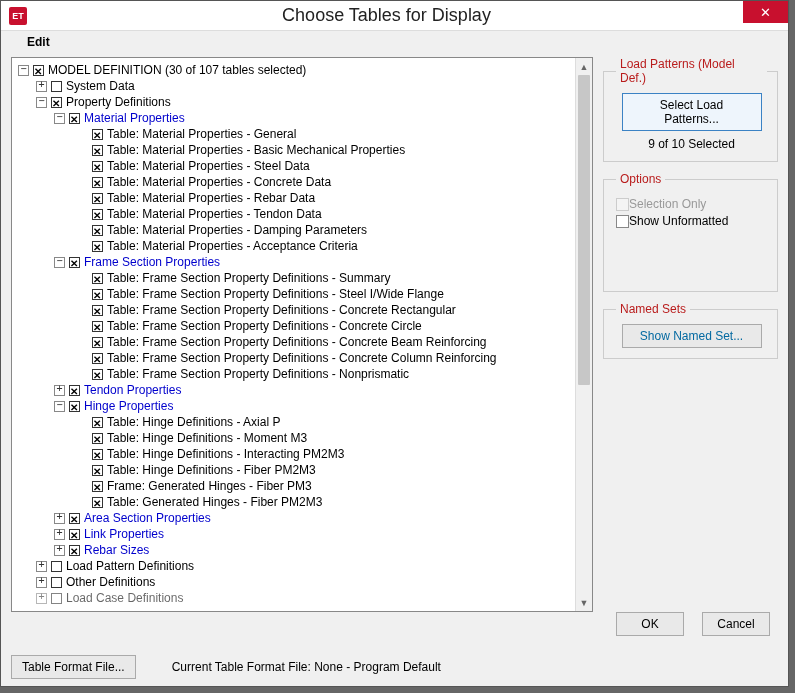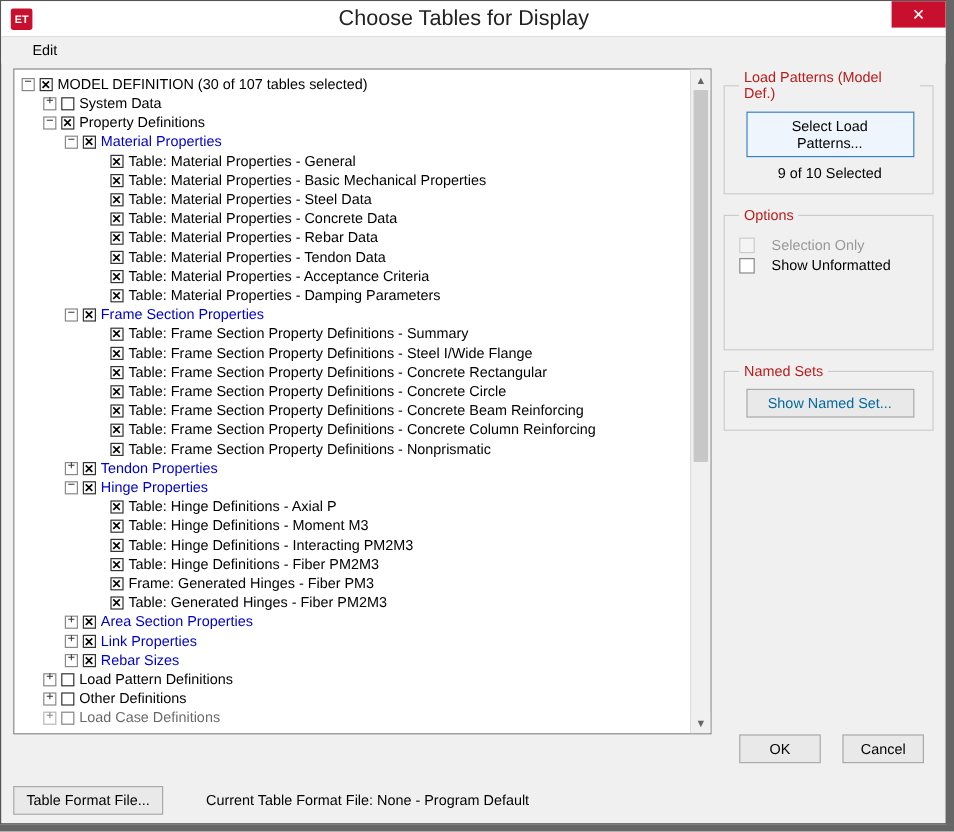--- a/index.html
+++ b/index.html
@@ -74,20 +74,21 @@
   .menubar {
     height: 22px;
     padding-left: 20px;
     display: flex;
     align-items: center;
     background: #f0f0f0;
   }
   .menubar .menu-item {
     padding: 2px 6px;
     cursor: pointer;
+    font-weight: bold;
   }
   .content {
     flex: 1;
     display: flex;
     padding: 4px 10px 0 10px;
     gap: 10px;
     overflow: hidden;
   }
   .tree-panel {
     width: 582px;
@@ -202,21 +203,21 @@
     text-align: center;
     display: inline-block;
   }
   .btn.wide { display: block; width: 140px; margin: 0 auto; }
   .btn.selected-border { border: 1px solid #3b82c4; background: #eef5fc; }
   .btn.disabled { color: #0369a1; cursor: default; }
   .selected-text { text-align: center; margin-top: 6px; font-size: 12px; }
   .opt-row {
     display: flex;
     align-items: center;
-    gap: 14px;
+    gap: 0;
     margin: 3px 0;
   }
   .win-chk {
     width: 13px; height: 13px;
     border: 1px solid #888;
     background: #fff;
     display: inline-block;
     cursor: pointer;
   }
   .win-chk.disabled { border-color: #ccc; background: #f4f4f4; cursor: default; }
@@ -325,26 +326,26 @@
               <span class="node-label">Table:  Material Properties - Rebar Data</span>
             </div>
             <div class="node">
               <span class="indent w4"></span>
               <span class="chk checked"></span>
               <span class="node-label">Table:  Material Properties - Tendon Data</span>
             </div>
             <div class="node">
               <span class="indent w4"></span>
               <span class="chk checked"></span>
+              <span class="node-label">Table:  Material Properties - Damping Parameters</span>
+            </div>
+            <div class="node">
+              <span class="indent w4"></span>
+              <span class="chk checked"></span>
               <span class="node-label">Table:  Material Properties - Acceptance Criteria</span>
-            </div>
-            <div class="node">
-              <span class="indent w4"></span>
-              <span class="chk checked"></span>
-              <span class="node-label">Table:  Material Properties - Damping Parameters</span>
             </div>
           </div>
 
         <div class="node">
           <span class="indent w2"></span>
           <span class="toggle minus"></span>
           <span class="chk checked"></span>
           <span class="node-label blue">Frame Section Properties</span>
         </div>
         <div id="frame-items">

